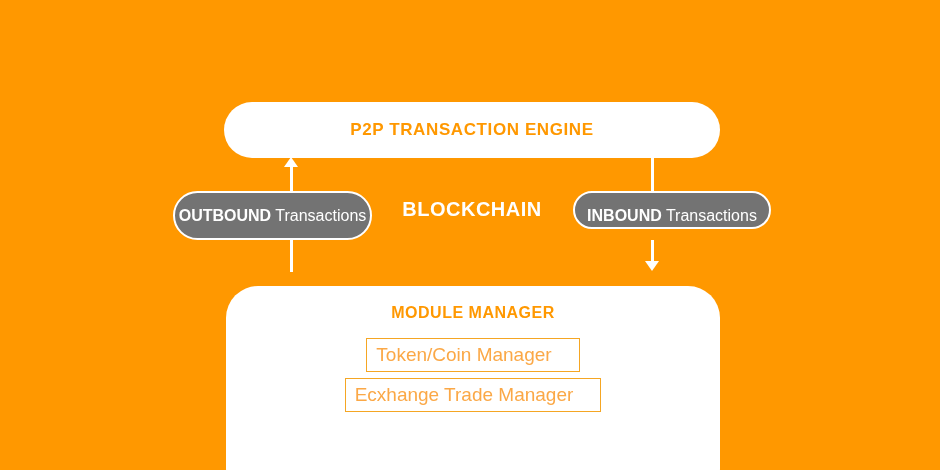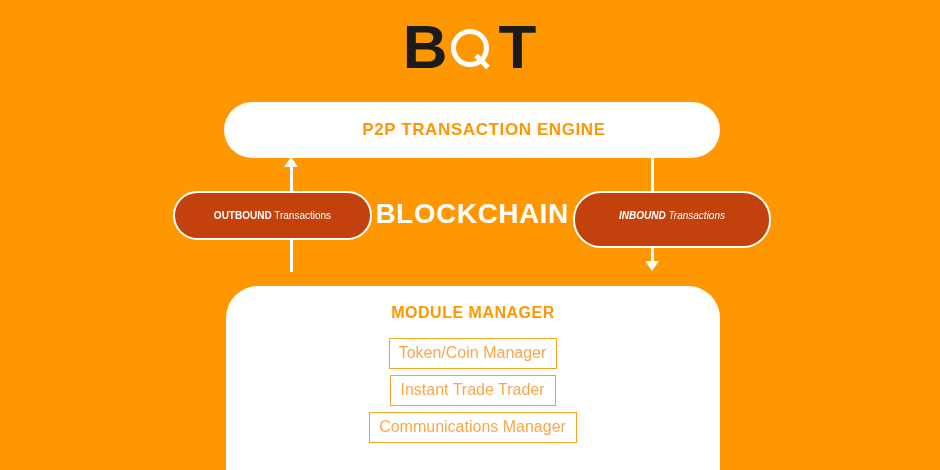--- a/index.html
+++ b/index.html
@@ -86,21 +86,21 @@
     box-sizing: border-box;
   }
   #engine-panel {
     left: 224px;
     top: 102px;
     width: 496px;
     height: 56px;
   }
   #engine-title {
     position: absolute;
-    left: 12px;
+    left: 0;
     top: 0;
     width: 100%;
     height: 56px;
     line-height: 56px;
     text-align: center;
     color: #FF9800;
     font-size: 17px;
     font-weight: bold;
     letter-spacing: 0.6px;
   }
@@ -134,65 +134,64 @@
     display: flex;
     justify-content: center;
     align-items: center;
     gap: 6px;
     margin-bottom: 6px;
   }
   .chip {
     border: 1px solid #F5A623;
     color: #FBA846;
     background: #ffffff;
-    font-size: 16px;
+    font-size: 19px;
     line-height: 1;
-    padding: 6px 10px 7px 9px;
+    padding: 6px 27px 7px 9px;
     white-space: nowrap;
     box-sizing: border-box;
   }
 
   
   .pill {
     position: absolute;
-    background: #c2410c;
+    background: #737373;
     border: 2px solid #ffffff;
     border-radius: 28px;
     box-sizing: border-box;
     color: #ffffff;
-    font-size: 10px;
+    font-size: 16px;
     text-align: center;
     white-space: nowrap;
   }
   #outbound-pill {
     left: 173px;
     top: 191px;
     width: 199px;
     height: 49px;
     line-height: 45px;
   }
   #inbound-pill {
     left: 573px;
     top: 191px;
     width: 198px;
-    height: 57px;
+    height: 38px;
     line-height: 45px;
-    font-style: italic;
   }
   .pill-label-strong { font-weight: bold; }
 
   
   #blockchain-label {
     position: absolute;
     left: 372px;
     top: 198px;
     width: 200px;
     text-align: center;
     color: #ffffff;
-    font-size: 28px;
+    font-size: 20px;
     font-weight: bold;
     letter-spacing: 0.5px;
   }
 
   
   .conn-line {
     position: absolute;
     background: #ffffff;
     width: 3px;
   }
@@ -216,25 +215,20 @@
 
   #in-line-top    { left: 651px; top: 157px; height: 35px; }
   #in-line-bot    { left: 651px; top: 240px; height: 22px; }
   #in-arrow-bot   { left: 645px; top: 261px; }
 </style>
 </head>
 <body>
 
 <div id="stage">
 
-  <div class="logo">
-    <div class="logo-inner">
-      <span class="logo-b">B</span><span class="logo-q"><span class="logo-q-ring"></span><span class="logo-q-tail"></span></span><span class="logo-t">T</span>
-    </div>
-  </div>
 
   <div class="panel" id="engine-panel">
     <div id="engine-title">P2P TRANSACTION ENGINE</div>
   </div>
 
   <div class="arrow-head arrow-up" id="out-arrow-top"></div>
   <div class="conn-line" id="out-line-top"></div>
   <div class="conn-line" id="out-line-bot"></div>
 
   <div class="conn-line" id="in-line-top"></div>
@@ -251,21 +245,20 @@
 
   <div id="blockchain-label">BLOCKCHAIN</div>
 
   <div class="panel" id="module-panel">
     <div id="module-title">MODULE MANAGER</div>
     <div id="module-rows">
         <div class="chip-row">
           <div class="chip">Token/Coin Manager</div>
         </div>
         <div class="chip-row">
-          <div class="chip">Instant Trade Trader</div>
+          <div class="chip">Ecxhange Trade Manager</div>
         </div>
         <div class="chip-row">
-          <div class="chip">Communications Manager</div>
         </div>
       </div>
   </div>
 
 </div>
 
 </body></html>

